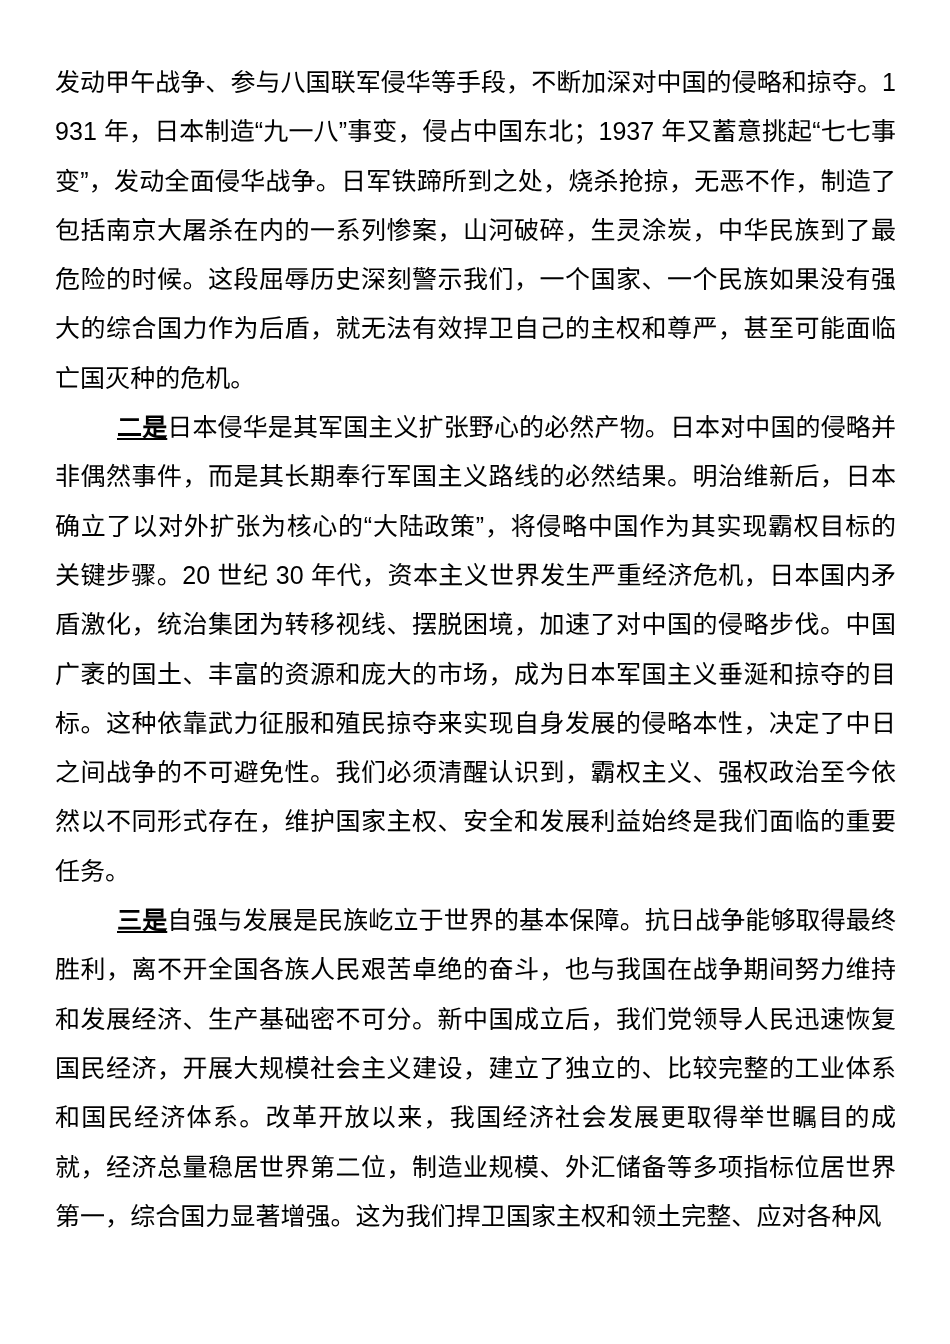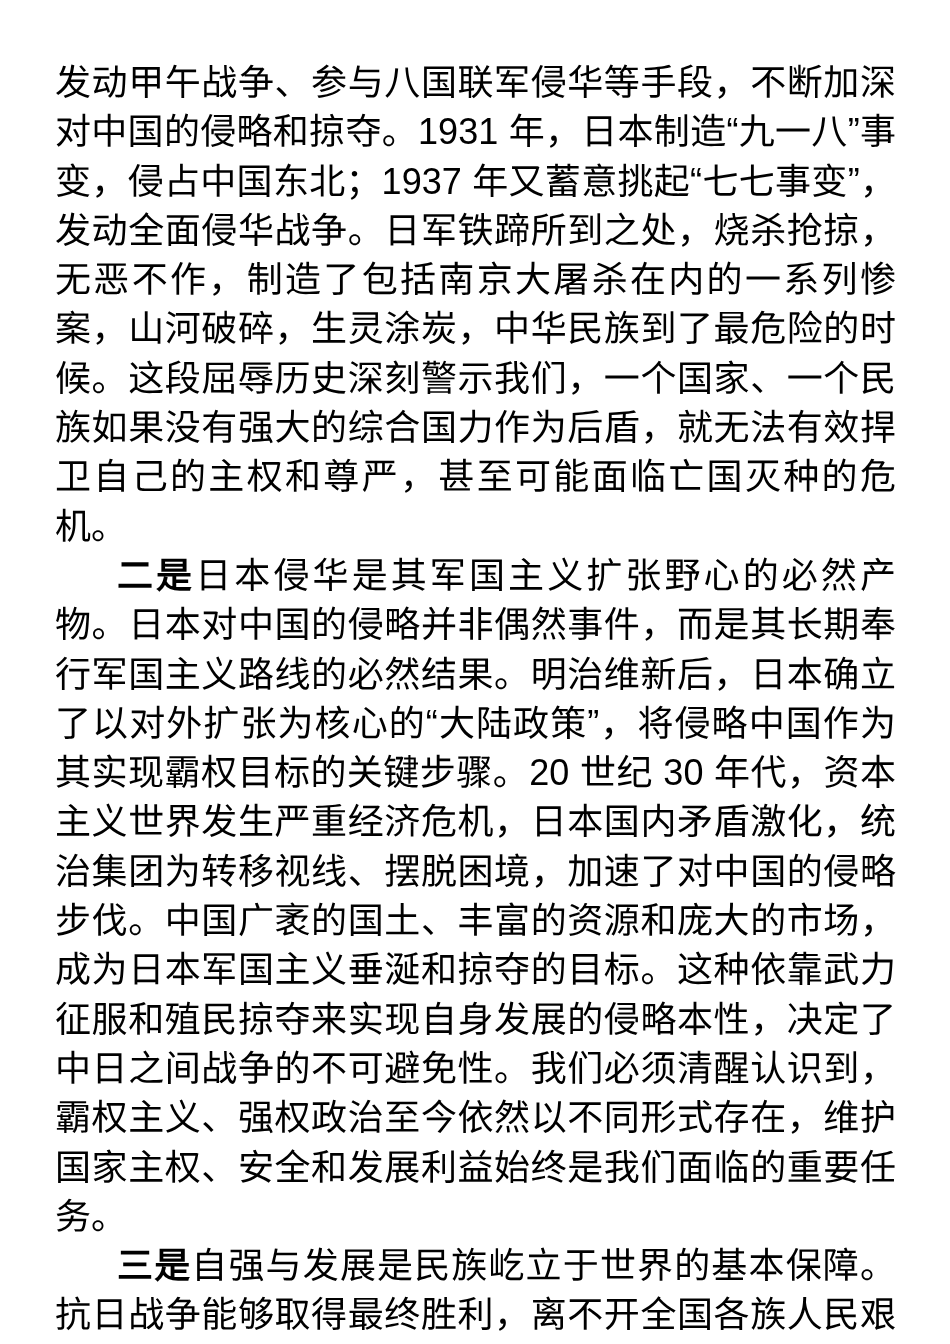--- a/index.html
+++ b/index.html
@@ -24,39 +24,40 @@
   #doc-body {
     position: absolute;
     left: 55px;
     top: 58px;
     width: 841px;
   }
 
   .para {
     margin: 0;
     padding: 0;
-    font-size: 36px;
+    font-size: 25px;
     line-height: 49.3px;
     color: #000000;
     text-align: justify;
     text-justify: inter-character;
     text-align-last: left;
     letter-spacing: 0.05px;
     font-weight: 400;
     word-break: break-all;
     overflow-wrap: break-word;
     -webkit-font-smoothing: antialiased;
   }
 
   .para.indent {
     text-indent: 62px;
   }
 
   .lead {
     font-weight: 700;
+    text-decoration: underline;
   }
 </style>
 </head>
 <body>
 
 <div id="page" style="width: 950px; height: 1344px; background: rgb(255, 255, 255);">
   <div id="doc-body">
 
     <p class="para" style="color: rgb(0, 0, 0);"><span>发动甲午战争、参与八国联军侵华等手段，不断加深对中国的侵略和掠夺。1931 年，日本制造“九一八”事变，侵占中国东北；1937 年又蓄意挑起“七七事变”，发动全面侵华战争。日军铁蹄所到之处，烧杀抢掠，无恶不作，制造了包括南京大屠杀在内的一系列惨案，山河破碎，生灵涂炭，中华民族到了最危险的时候。这段屈辱历史深刻警示我们，一个国家、一个民族如果没有强大的综合国力作为后盾，就无法有效捍卫自己的主权和尊严，甚至可能面临亡国灭种的危机。</span></p>
 

